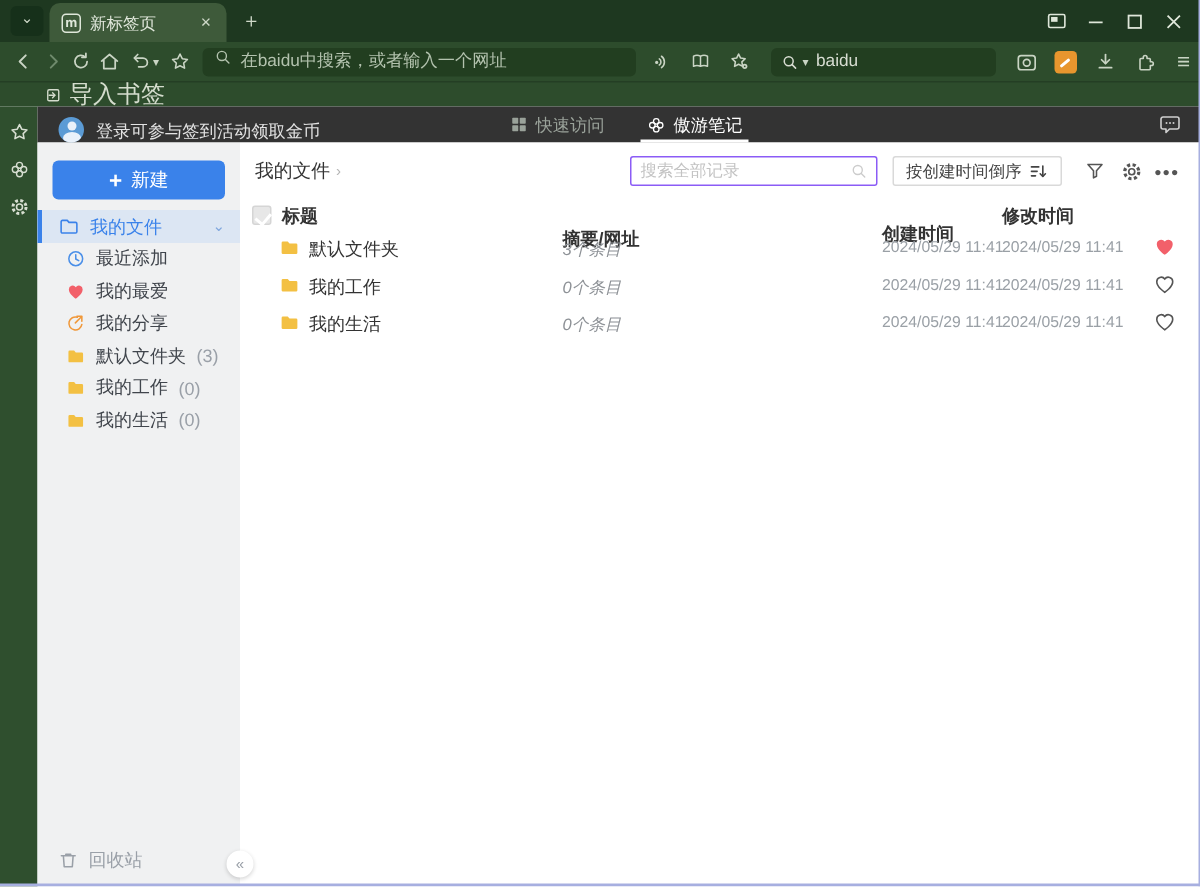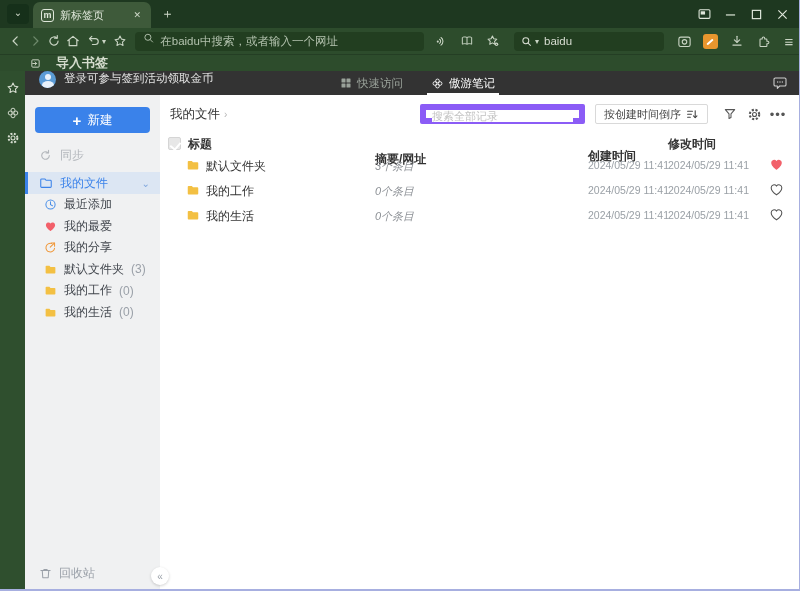--- a/index.html
+++ b/index.html
@@ -26,29 +26,29 @@
   .addressbar { width:332px; height:19px; background:#223e20; border-radius:4px; margin-left:6px; display:flex; padding:0 8px; }
   .addressbar input { background:transparent; border:none; outline:none; color:#cfd8cc; font-size:11.5px; width:100%; margin-left:6px; font-family:inherit; }
   .addressbar input::placeholder { color:#b3c2ae; opacity:1; }
   .tb-right { display:flex; align-items:center; margin-left:6px; gap:4px; }
   .quick-search { width:150px; height:19px; background:#223e20; border-radius:4px; display:flex; align-items:center; padding:0 7px; margin:0 6px; }
   .quick-search .qtext { color:#d8ddd2; font-size:11.5px; margin-left:5px; }
   .note-ic { width:15px; height:15px; background:#e8962e; border-radius:3px; position:relative; }
   .note-ic::after { content:""; position:absolute; left:3px; top:7px; width:8px; height:2px; background:#fff; transform:rotate(-40deg); border-radius:1px; }
 
   .bookmarks { position:absolute; left:0; top:54px; width:800px; height:17px; background:#2d4c2c; border-top:1px solid rgba(0,0,0,.18); display:flex; align-items:center; color:#d4dccd; }
-  .bm-label { font-size:13px; margin-left:15px;font-weight:bold; }
+  .bm-label { font-size:16px; margin-left:5px; }
 
   
   .content { position:absolute; left:0; top:71px; width:800px; height:520px; }
   .rail { position:absolute; left:0; top:0; width:25px; height:100%; background:#2f4f2e; display:flex; flex-direction:column; align-items:center; padding-top:9px; gap:9px; color:#d7ded1; }
   .rail .ric { width:16px; height:16px; display:flex; align-items:center; justify-content:center; }
 
   .page { position:absolute; left:25px; top:0; right:0; bottom:0; }
-  .page-header { position:absolute; left:0; top:0; right:0; height:24px; background:#333333; display:flex; align-items:flex-start; }
+  .page-header { position:absolute; left:0; top:0; right:0; height:24px; background:#333333; display:flex; align-items:flex-end; }
   .avatar { width:17px; height:17px; border-radius:50%; background:#5b9bd5; margin-left:14px; position:relative; overflow:hidden; }
   .avatar::before { content:""; position:absolute; left:5.5px; top:3px; width:6px; height:6px; border-radius:50%; background:#e9f1fa; }
   .avatar::after { content:""; position:absolute; left:2.5px; top:10px; width:12px; height:8px; border-radius:50%; background:#e9f1fa; }
   .login-text { color:#e3e3e3; font-size:11.5px; margin-left:8px; }
   .ph-tabs { position:absolute; left:315px; top:0; height:24px; display:flex; gap:28px; }
   .ph-tab { display:flex; align-items:center; gap:5px; font-size:11.5px; color:#9aa29a; position:relative; height:100%; }
   .ph-tab.active { color:#ffffff; }
   .ph-tab.active::after { content:""; position:absolute; left:-4px; right:-4px; bottom:0; height:2px; background:#fff; }
   .feedback { position:absolute; right:12px; top:4px; color:#cfcfcf; }
 
@@ -60,21 +60,21 @@
   .myfiles .chev { margin-left:auto; margin-right:10px; color:#7fa6dd; font-size:10px; }
   .side-item { display:flex; align-items:center; gap:7px; height:21.5px; padding-left:19px; font-size:12px; color:#40454c; }
   .side-item .cnt { color:#9aa0a8; }
   .recycle { position:absolute; left:0; bottom:8px; display:flex; align-items:center; gap:7px; padding-left:14px; height:20px; color:#9aa0a8; font-size:12px; width:100%; }
   .collapse-tab { position:absolute; right:-9px; bottom:6px; width:18px; height:18px; border-radius:50%; background:#fff; box-shadow:0 1px 3px rgba(0,0,0,.18); color:#9aa0a8; font-size:10px; display:flex; align-items:center; justify-content:center; z-index:3; }
 
   .app-main { position:absolute; left:135px; top:0; right:0; bottom:0; background:#fff; }
   .main-toolbar { display:flex; align-items:center; height:22px; margin-top:8px; padding:0 14px 0 10px; }
   .breadcrumb { font-size:12.5px; color:#333; display:flex; align-items:center; gap:4px; }
   .breadcrumb .arrow { color:#b5b5b5; font-size:10px; }
-  .search-box { margin-left:auto; width:165px; height:20px; border:6px solid #8b5cf6; border-radius:2px; display:flex; align-items:center; padding:0 6px;flex-direction:column; }
+  .search-box { margin-left:auto; width:165px; height:20px; border:1px solid #8b5cf6; border-radius:2px; display:flex; align-items:center; padding:0 6px; }
   .search-box input { border:none; outline:none; font-size:11px; color:#555; width:100%; font-family:inherit; }
   .search-box input::placeholder { color:#c3c3c3; opacity:1; }
   .sort-btn { margin-left:10px; height:20px; border:1px solid #d9d9d9; border-radius:2px; background:#fff; display:flex; align-items:center; gap:5px; padding:0 8px; font-size:11px; color:#444; font-family:inherit; }
   .mt-ic { margin-left:14px; color:#555; width:16px; height:16px; display:flex; align-items:center; justify-content:center; }
   .dots { font-size:13px; letter-spacing:1px; color:#555; }
 
   .table-header { position:relative; height:18px; margin-top:10px; font-size:12px; color:#333; font-weight:bold; }
   .trow { position:relative; height:25px; font-size:12px; color:#333; }
   .cb { position:absolute; left:8px; top:2px; width:13px; height:13px; background:#e7e7e7; border:1px solid #d5d5d5; border-radius:2px; }
   .cb::after { content:""; position:absolute; left:3px; top:2px; width:5px; height:8px; border:solid #fff; border-width:0 2px 2px 0; transform:rotate(40deg); }
@@ -299,27 +299,20 @@
     </div>
 
     <div class="app">
 
       <div class="app-sidebar">
         <button class="new-btn">
           <span style="font-size:15px; font-weight:bold;">+</span>
           <span>新建</span>
         </button>
 
-        <div class="sync-row">
-          <svg width="13" height="13" viewBox="0 0 24 24">
-              <path d="M19 12a7 7 0 1 1-2.1-5" fill="none" stroke="currentColor" stroke-width="2" stroke-linecap="round"></path>
-              <polyline points="17.6 2.6 17.6 7.2 13 7.2" fill="none" stroke="currentColor" stroke-width="2" stroke-linecap="round" stroke-linejoin="round"></polyline>
-            </svg>
-          <span>同步</span>
-        </div>
 
         <div class="myfiles">
           <svg width="14" height="14" viewBox="0 0 24 24">
               <path d="M3 6.5A1.5 1.5 0 0 1 4.5 5H10l2 2.3h7.5A1.5 1.5 0 0 1 21 8.8V18a1.5 1.5 0 0 1-1.5 1.5h-15A1.5 1.5 0 0 1 3 18z" fill="none" stroke="currentColor" stroke-width="1.8" stroke-linejoin="round"></path>
             </svg>
           <span>我的文件</span>
           <span class="chev">⌄</span>
         </div>
 
         <div class="side-item">

